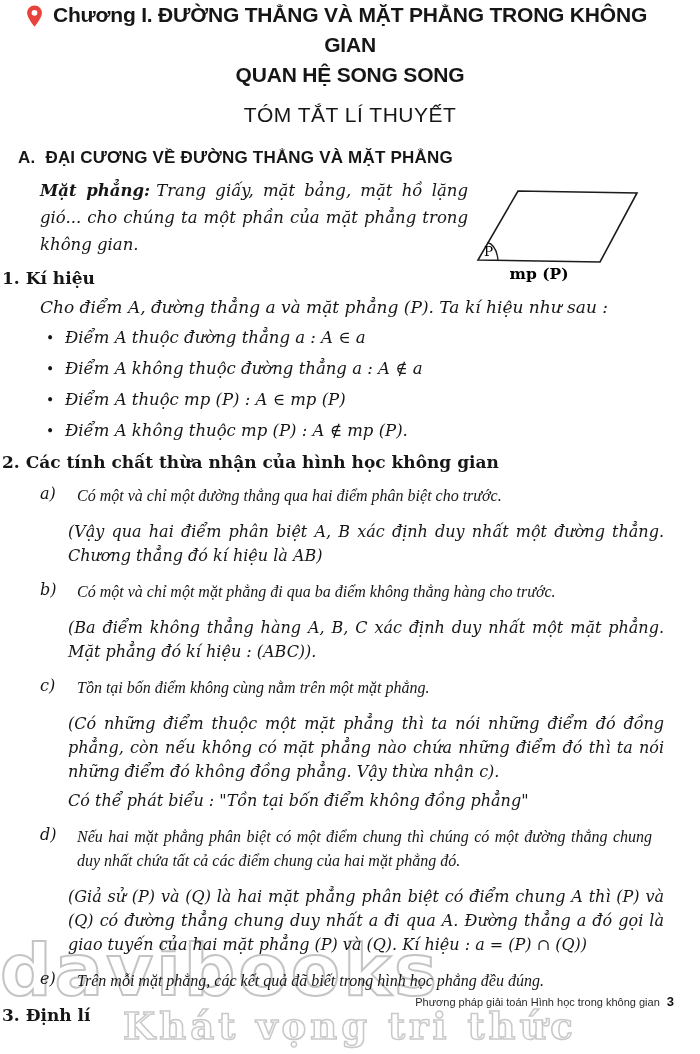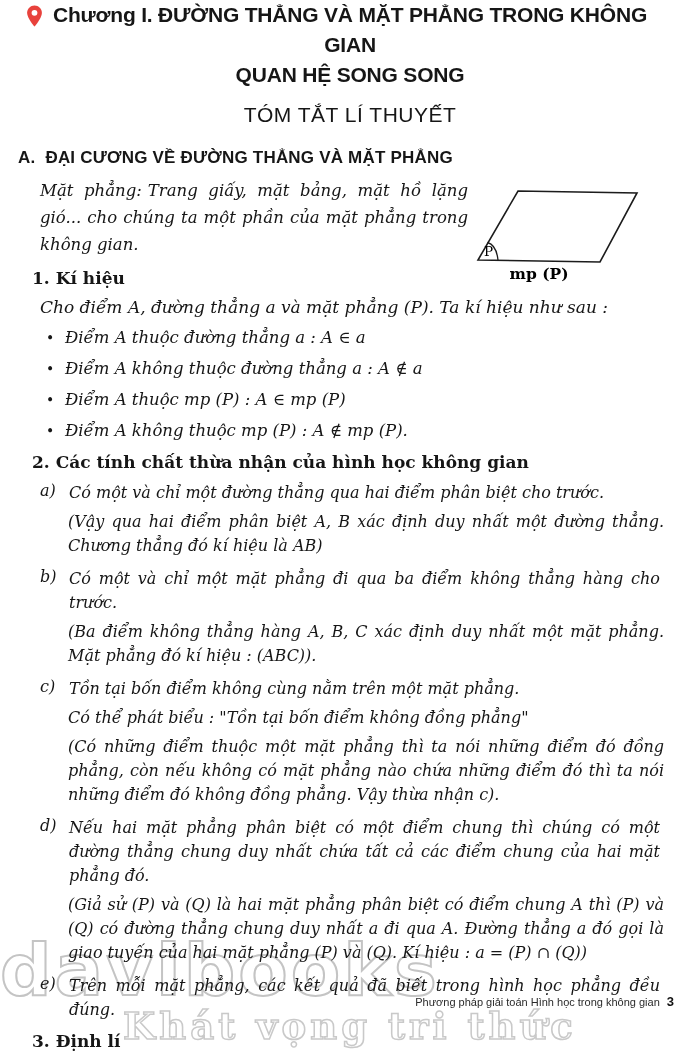--- a/index.html
+++ b/index.html
@@ -28,37 +28,37 @@
   .a-head {
     margin:21px 0 0 18px; font-family:"Liberation Sans","DejaVu Sans",sans-serif;
     font-weight:bold; font-size:17px; letter-spacing:0.2px;
   }
   .a-head .a-label { margin-right:10px; }
 
   .intro {
     margin:9px 0 0 40px; width:428px; font-style:italic; font-size:16.5px;
     line-height:27px; text-align:justify;
   }
-  .intro .lead { font-weight:normal; margin-right:6px; }
+  .intro .lead { font-weight:bold; margin-right:6px; }
 
   .figure { position:absolute; right:22px; top:178px; width:218px; z-index:1; }
 
-  .h-serif { font-weight:bold; font-size:17px; margin:9px 0 0 32px; }
+  .h-serif { font-weight:bold; font-size:17px; margin:9px 0 0 2px; }
   .h-serif.h1k { margin-top:10px; }
 
   .s1-intro { margin:7px 36px 0 40px; font-style:italic; font-size:17px; line-height:24px; }
 
   .bullets { margin:4px 36px 0 46px; }
   .bullet { display:flex; margin-top:7px; font-style:italic; font-size:16.5px; line-height:24px; }
   .bullet .dot { font-style:normal; width:19px; flex:0 0 19px; font-size:14px; }
 
   .s2 { margin:6px 36px 0 40px; }
   .s2-item { position:relative; padding-left:25px; margin-top:9px; font-size:16px; }
   .s2-label { position:absolute; left:0; top:0; font-style:italic; }
-  .s2-text { margin:4px; font-style:italic; line-height:24px; text-align:justify; }
+  .s2-text { margin:12px; font-style:italic; line-height:24px; text-align:justify;font-family:Liberation Serif, serif; }
   .s2-note { margin:5px 0 0 3px; font-style:italic; line-height:24px; text-align:justify; }
 
   
   .wm1 {
     position:absolute; left:0; right:0; top:928px; z-index:0; 
     font-family:"DejaVu Sans",sans-serif; font-weight:bold; font-size:72px;
     color:rgba(255,255,255,0); -webkit-text-stroke:2px #c4c4c4; letter-spacing:3px;
   }
   .wm2 {
     position:absolute; left:0; right:0; top:1004px; z-index:0; text-align:center;
@@ -141,22 +141,22 @@
 
       <div class="s2-item">
         <span class="s2-label">b)</span>
         <p class="s2-text">Có một và chỉ một mặt phẳng đi qua ba điểm không thẳng hàng cho trước.</p>
         <p class="s2-note">(Ba điểm không thẳng hàng A, B, C xác định duy nhất một mặt phẳng. Mặt phẳng đó kí hiệu : (ABC)).</p>
       </div>
 
       <div class="s2-item">
         <span class="s2-label">c)</span>
         <p class="s2-text">Tồn tại bốn điểm không cùng nằm trên một mặt phẳng.</p>
+        <p class="s2-note">(Có những điểm thuộc một mặt phẳng thì ta nói những điểm đó đồng phẳng, còn nếu không có mặt phẳng nào chứa những điểm đó thì ta nói những điểm đó không đồng phẳng. Vậy thừa nhận c).</p>
         <p class="s2-note">Có thể phát biểu : "Tồn tại bốn điểm không đồng phẳng"</p>
-        <p class="s2-note">(Có những điểm thuộc một mặt phẳng thì ta nói những điểm đó đồng phẳng, còn nếu không có mặt phẳng nào chứa những điểm đó thì ta nói những điểm đó không đồng phẳng. Vậy thừa nhận c).</p>
       </div>
 
       <div class="s2-item">
         <span class="s2-label">d)</span>
         <p class="s2-text">Nếu hai mặt phẳng phân biệt có một điểm chung thì chúng có một đường thẳng chung duy nhất chứa tất cả các điểm chung của hai mặt phẳng đó.</p>
         <p class="s2-note">(Giả sử (P) và (Q) là hai mặt phẳng phân biệt có điểm chung A thì (P) và (Q) có đường thẳng chung duy nhất a đi qua A. Đường thẳng a đó gọi là giao tuyến của hai mặt phẳng (P) và (Q). Kí hiệu : a = (P) ∩ (Q))</p>
       </div>
 
       <div class="s2-item">
         <span class="s2-label">e)</span>

